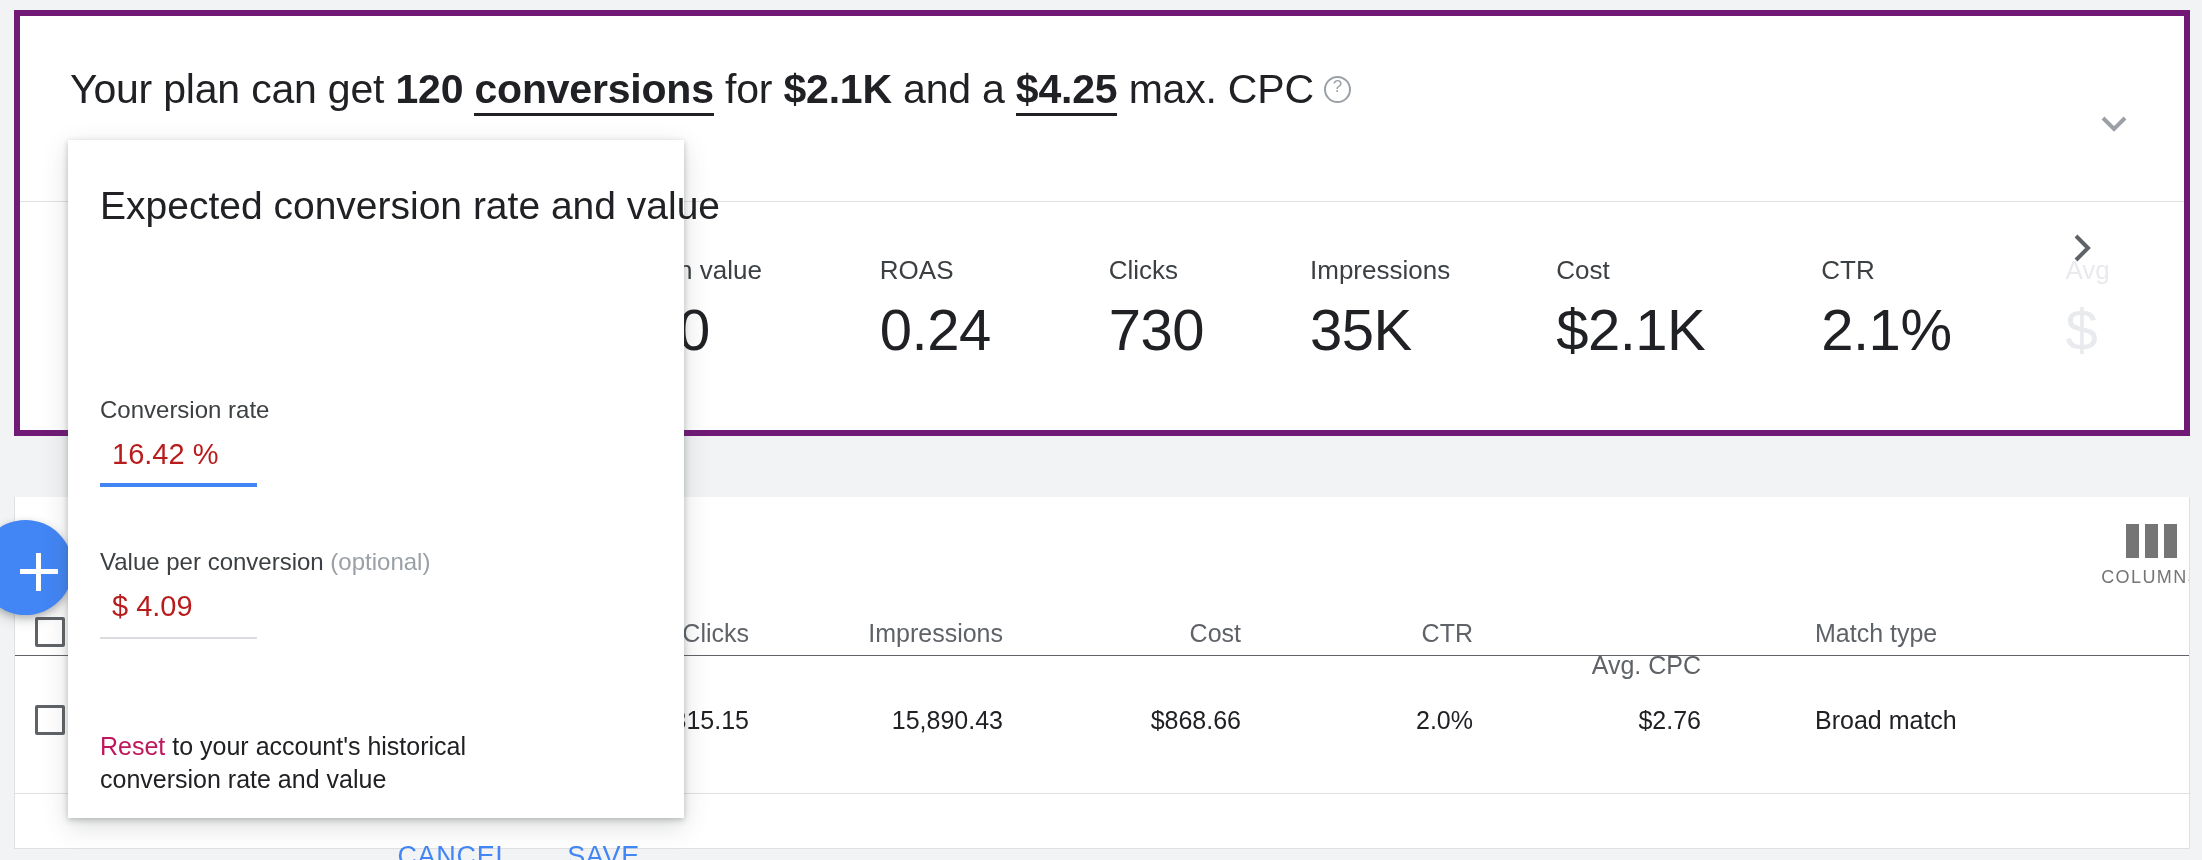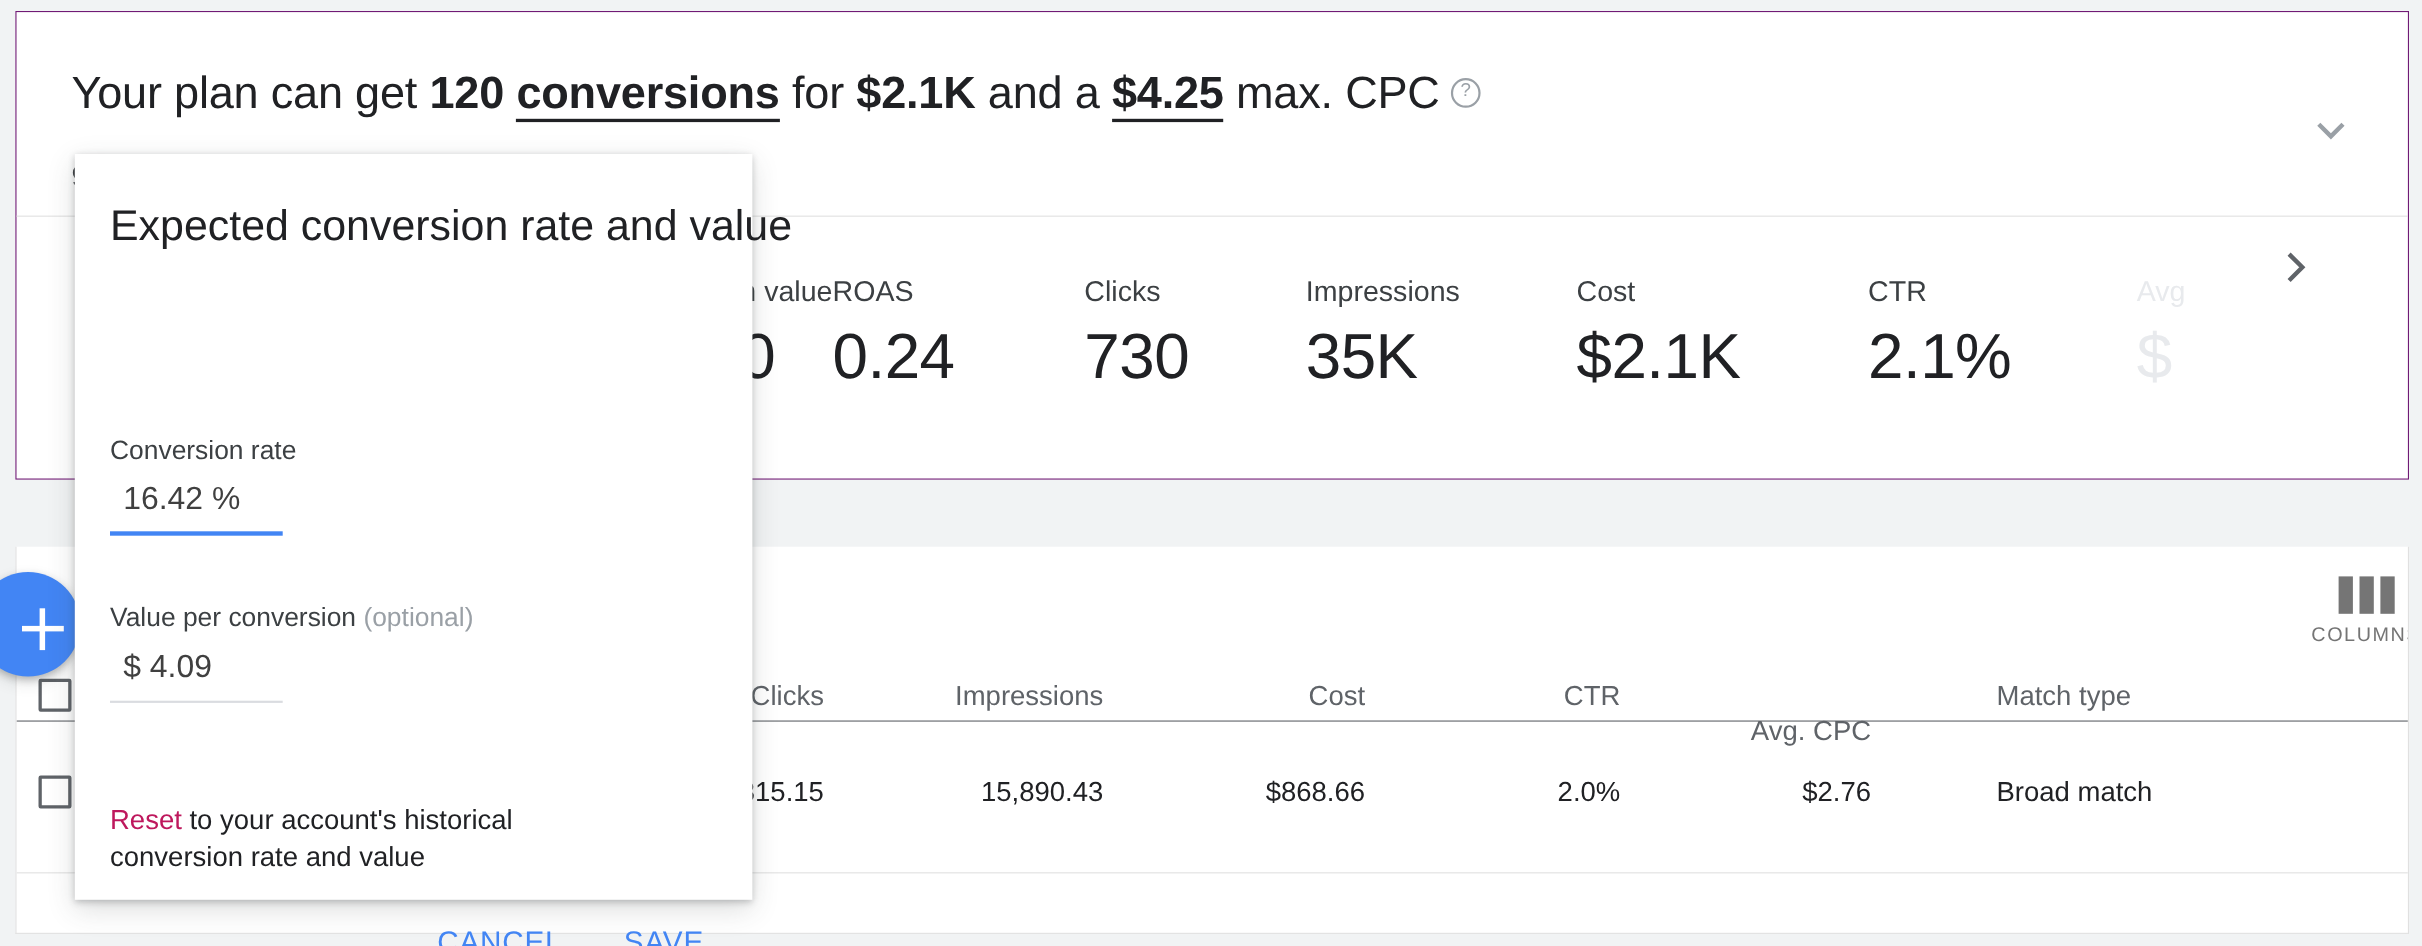--- a/index.html
+++ b/index.html
@@ -18,21 +18,21 @@
   }
 
   
   .plan-card {
     position: absolute;
     left: 14px;
     top: 10px;
     width: 2176px;
     height: 426px;
     background: #ffffff;
-    border: 1px solid #701a75;
+    border: 6px solid #701a75;
     box-sizing: border-box;
   }
   .plan-headline {
     position: absolute;
     left: 50px;
     top: 50px;
     font-size: 41px;
     color: #202124;
     white-space: nowrap;
     letter-spacing: -0.2px;
@@ -273,21 +273,21 @@
   .field-label {
     font-size: 24px;
     color: #3c4043;
     white-space: nowrap;
   }
   .field-label .optional { color: #9aa0a6; }
   .field-input {
     margin-top: 14px;
     width: 145px;
     font-size: 29px;
-    color: #404040;
+    color: #b91c1c;
     padding: 0 0 12px 12px;
     background: transparent;
     border: none;
     border-bottom: 4px solid #4285f4;
     outline: none;
     font-family: "Liberation Sans", sans-serif;
     box-sizing: content-box;
   }
   .field-input.plain { border-bottom: 2px solid #dadce0; padding-bottom: 14px; }
 
@@ -342,21 +342,21 @@
       </svg>
     </div>
 
     <div class="card-divider"></div>
 
     <div class="metrics">
       <div class="metric" style="margin-left:658px;">
         <div class="metric-label">n value</div>
         <div class="metric-value">0</div>
       </div>
-      <div class="metric" style="">
+      <div class="metric" style="margin-left:118px;">
         <div class="metric-label">ROAS</div>
         <div class="metric-value">0.24</div>
       </div>
       <div class="metric" style="margin-left:118px;">
         <div class="metric-label">Clicks</div>
         <div class="metric-value">730</div>
       </div>
       <div class="metric" style="margin-left:106px;">
         <div class="metric-label">Impressions</div>
         <div class="metric-value">35K</div>

